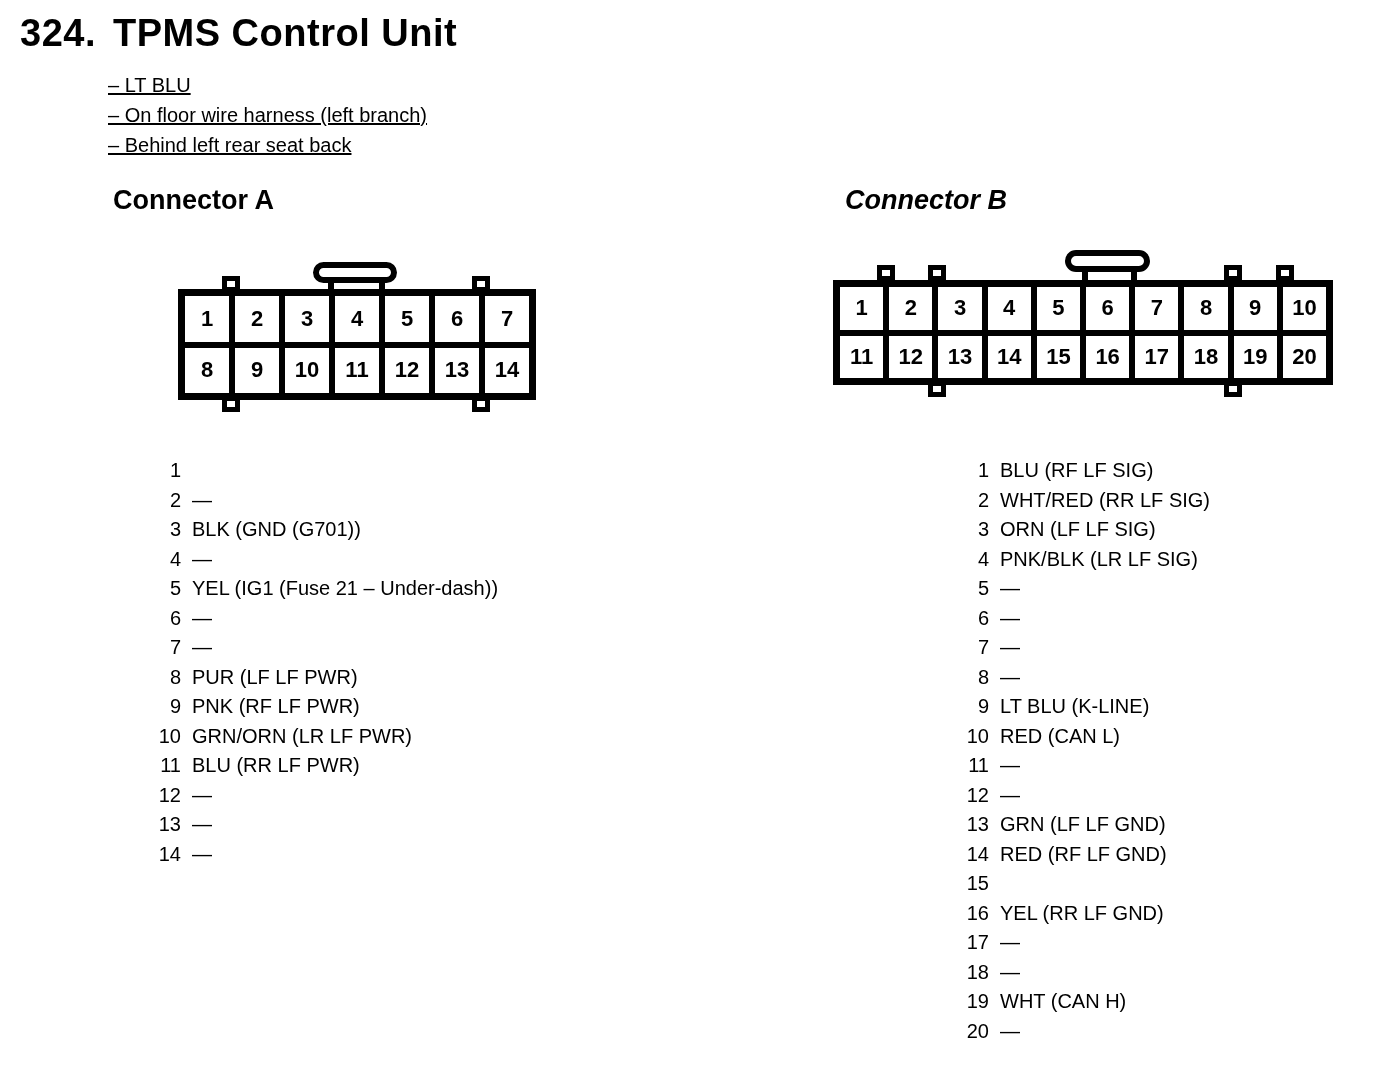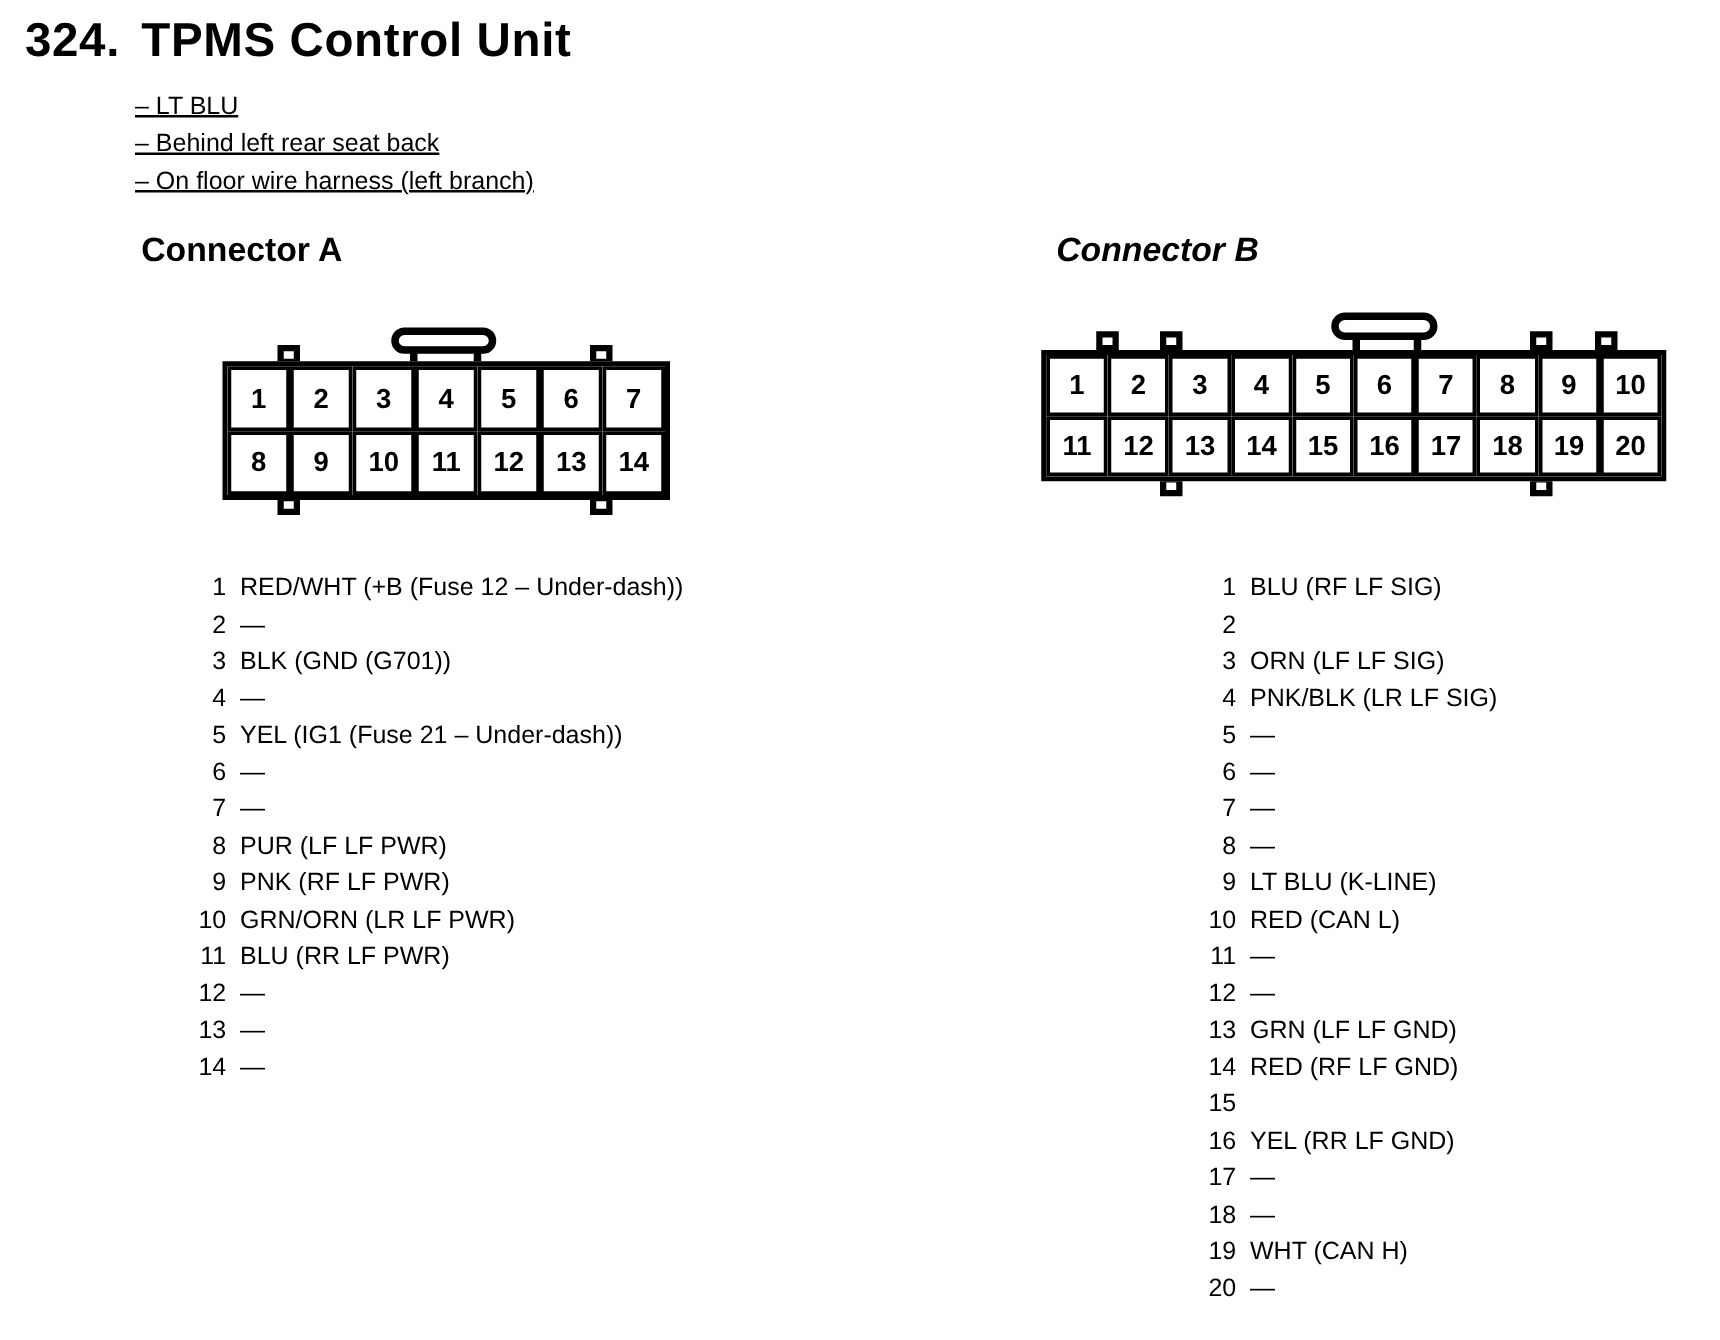--- a/index.html
+++ b/index.html
@@ -88,22 +88,22 @@
 <body>
 
 <div class="page">
 
   <div class="title">
     <span class="sect-num">324.</span><span>TPMS Control Unit</span>
   </div>
 
   <div class="notes" id="notes">
       <div>– LT BLU</div>
+      <div>– On floor wire harness (left branch)</div>
       <div>– Behind left rear seat back</div>
-      <div>– On floor wire harness (left branch)</div>
     </div>
 
   <div class="conn-heading a">Connector A</div>
   <div class="conn-heading b">Connector B</div>
 
   <div class="connector a">
     <div class="latch"></div>
     <div class="leg leg1"></div>
     <div class="leg leg2"></div>
     <div class="tab tt1"></div>
@@ -166,21 +166,20 @@
           <div class="cell">18</div>
           <div class="cell">19</div>
           <div class="cell">20</div>
         </div>
       </div>
   </div>
 
   <div class="pinlist a">
       <div class="pin-row">
         <span class="pin-num">1</span>
-        <span class="pin-desc">RED/WHT (+B (Fuse 12 – Under-dash))</span>
       </div>
       <div class="pin-row">
         <span class="pin-num">2</span>
         <span class="pin-desc">—</span>
       </div>
       <div class="pin-row">
         <span class="pin-num">3</span>
         <span class="pin-desc">BLK (GND (G701))</span>
       </div>
       <div class="pin-row">
@@ -228,20 +227,21 @@
         <span class="pin-desc">—</span>
       </div>
     </div>
   <div class="pinlist b">
       <div class="pin-row">
         <span class="pin-num">1</span>
         <span class="pin-desc">BLU (RF LF SIG)</span>
       </div>
       <div class="pin-row">
         <span class="pin-num">2</span>
+        <span class="pin-desc">WHT/RED (RR LF SIG)</span>
       </div>
       <div class="pin-row">
         <span class="pin-num">3</span>
         <span class="pin-desc">ORN (LF LF SIG)</span>
       </div>
       <div class="pin-row">
         <span class="pin-num">4</span>
         <span class="pin-desc">PNK/BLK (LR LF SIG)</span>
       </div>
       <div class="pin-row">

